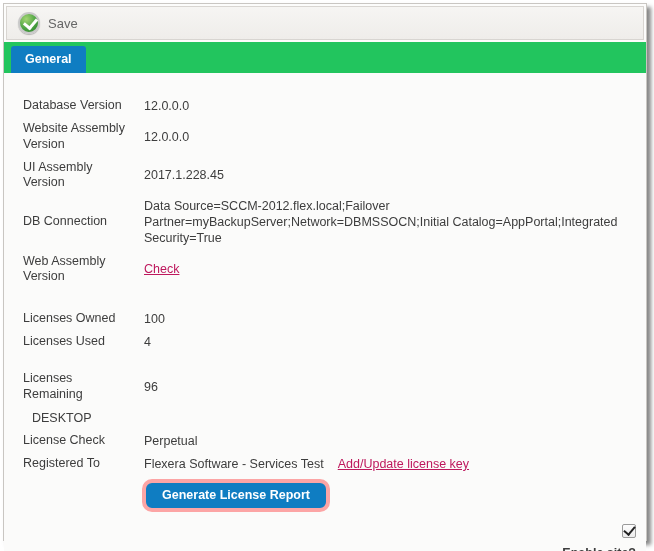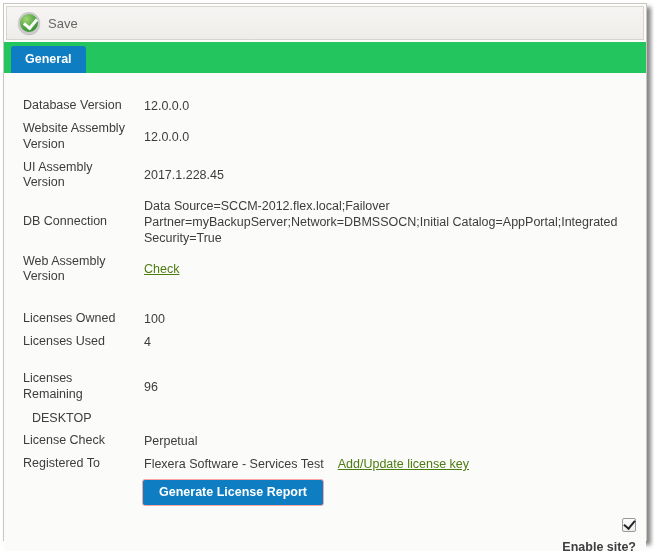--- a/index.html
+++ b/index.html
@@ -90,36 +90,36 @@
     padding-right: 4px;
   }
   .fvalue {
     line-height: 1.3;
     max-width: 512px;
     margin-left: 9px;
   }
   .gap-lg { margin-bottom: 26px; }
   .gap-md { margin-bottom: 21px; }
   a.plain-link {
-    color: #4d7c0f;
+    color: #be185d;
     text-decoration: underline;
     cursor: pointer;
   }
   .reg-row .fvalue { display: flex; gap: 14px; }
 
   .btn-row { margin: 3px 0 12px 112px; }
   .action-btn {
     background: var(--accent_blue, #0f7dc2);
-    border: 1px solid #fca5a5;
+    border: 4px solid #fca5a5;
     color: #ffffff;
     font-family: inherit;
     font-size: 12.5px;
     font-weight: bold;
     padding: 5px 16px 6px 16px;
-    border-radius: 3px;
+    border-radius: 10px;
     margin-left: 7px;
     cursor: pointer;
   }
 
   
   .cb-row {
     display: flex;
     align-items: flex-end;
     gap: 8px;
     margin: 0 0 14px 6px;

